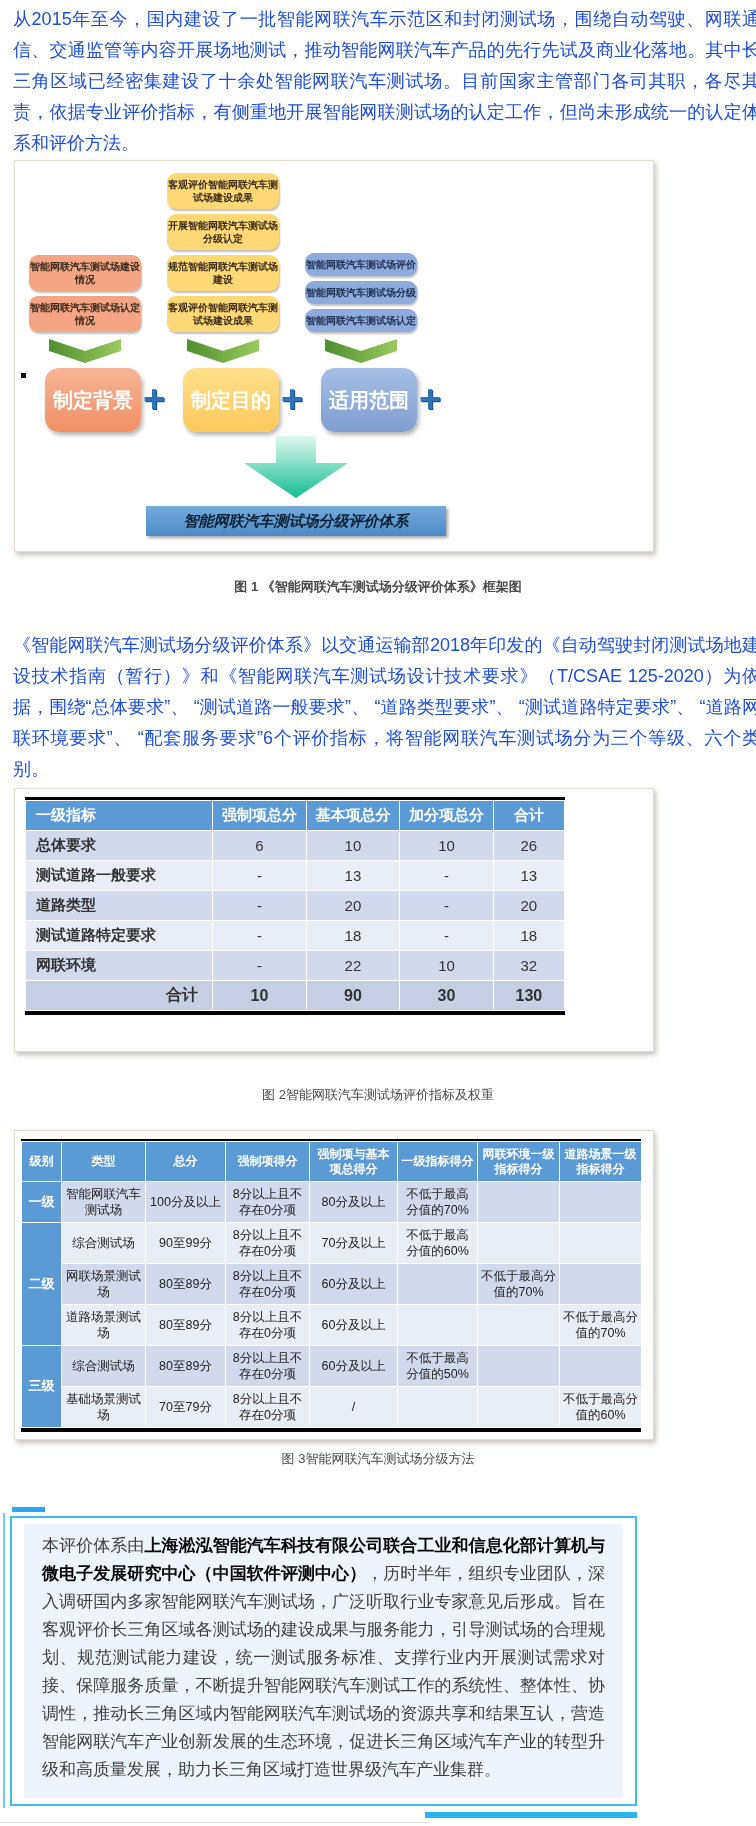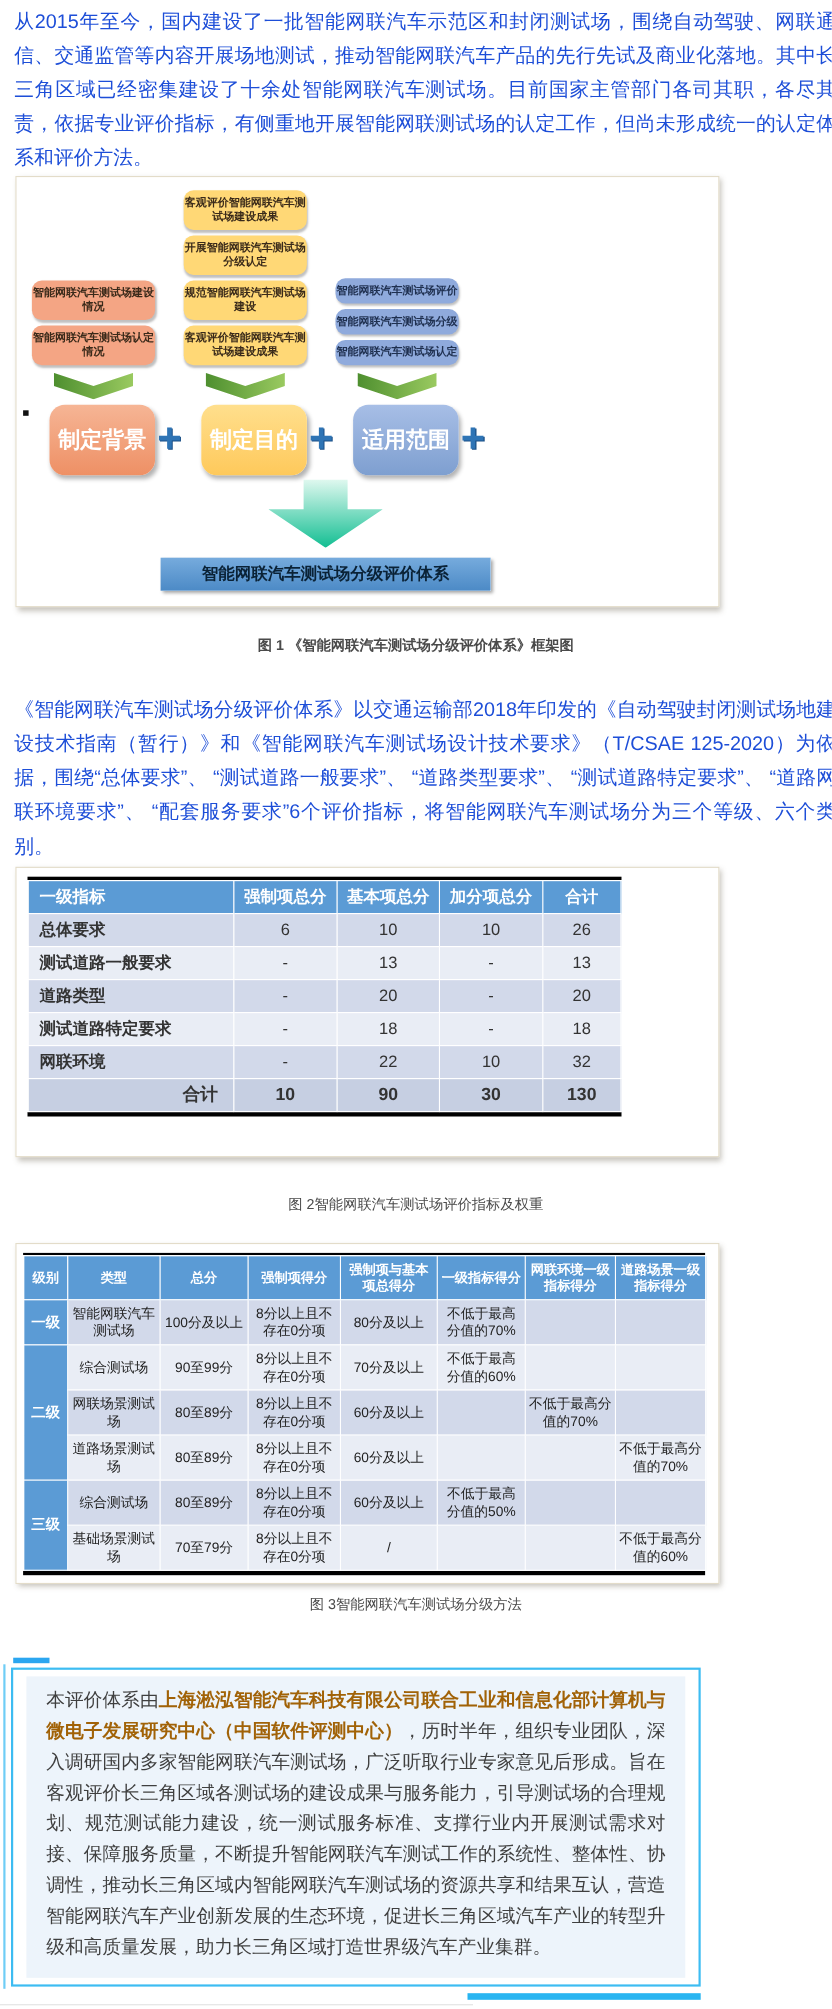--- a/index.html
+++ b/index.html
@@ -49,20 +49,21 @@
     width:26px;text-align:center;font-size:38px;font-weight:bold;color:var(--plus-blue);
     margin-bottom:14px;line-height:1;text-shadow:1px 1px 0 #1a4f86;
   }
   .funnel-zone{width:542px;text-align:center;}
   .big-arrow{margin:4px 0 2px 0;}
   .banner{
     display:inline-block;width:300px;height:30px;line-height:30px;margin-top:2px;
     background:linear-gradient(180deg,#76abdd,#4c8ac6);color:#0a2236;
     font-size:15px;font-weight:bold;text-align:center;
     box-shadow:2px 2px 3px rgba(0,0,0,0.35);
+    font-style:italic;
   }
   .bullet{position:absolute;left:6px;top:212px;width:5px;height:5px;background:#111;}
   
   #fig2{top:788px;height:264px;padding:8px 0 0 10px;}
   #fig3{top:1130px;height:310px;padding:8px 13px 0 6px;}
   .twrap{border-top:3px solid #000;border-bottom:4px solid #000;}
   #t2wrap{width:540px;}
   #t3wrap{width:620px;border-top-width:2px;}
   table{border-collapse:collapse;table-layout:fixed;width:100%;}
   th,td{border:1px solid #fff;padding:2px 3px;box-sizing:border-box;}
@@ -82,21 +83,21 @@
   #t3 td.level{background:var(--header-blue);color:#fff;font-weight:bold;font-size:13px;}
   
   #footer-dash{top:1507px;left:12px;width:33px;height:5px;background:#2ba6f0;}
   #footer-vline{top:1513px;left:3px;width:2px;height:295px;background:#6fcdf6;}
   #footer-box{
     top:1516px;left:10px;width:627px;height:290px;box-sizing:border-box;
     border:2px solid var(--accent-cyan);background:#fff;padding:6px 12px;overflow:hidden;
   }
   .fbox-inner{background:var(--footer-bg);padding:8px 18px 12px 18px;height:100%;box-sizing:border-box;}
   .fbox-inner p{margin:0;font-size:17px;line-height:28px;color:#3f3f3f;text-align:justify;}
-  .fbox-inner strong{color:#a16207;}
+  .fbox-inner strong{color:#000000;}
   #footer-line{top:1812px;left:425px;width:212px;height:6px;background:#29b5f1;}
   #bottom-hair{top:1822px;left:0;width:430px;height:1px;background:#e2e2e2;}
   #cap1{top:578px;font-weight:bold;} #cap2{top:1086px;} #cap3{top:1450px;}
   #para1{top:4px;} #para2{top:630px;}
 </style>
 </head>
 <body>
 
 
 

